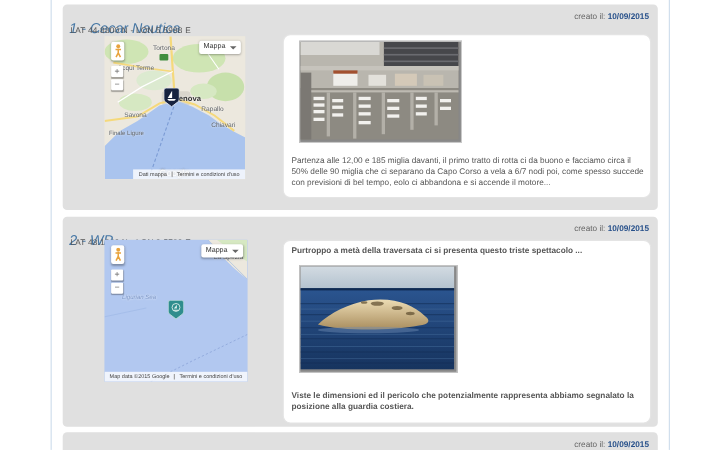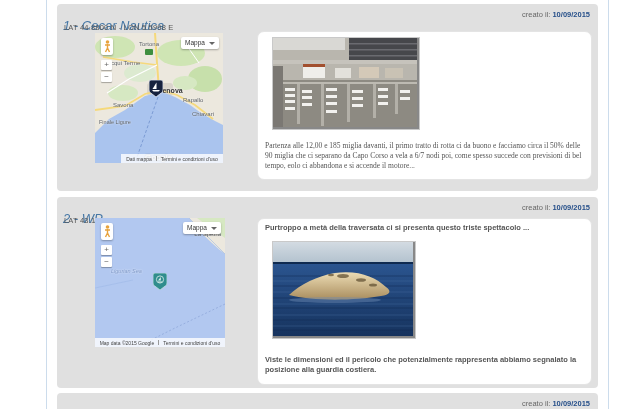--- a/index.html
+++ b/index.html
@@ -101,21 +101,21 @@
         <span class="arr"></span>
       </div>
       <span class="glogo">Google</span>
       <div class="attrib">
         <span>Dati mappa</span>
         <span class="sep"></span>
         <span>Termini e condizioni d'uso</span>
       </div>
     </div>
 
-    <div class="content" style="left:200px;top:27px;width:335px;height:149px;font-family:Liberation Serif, serif;">
+    <div class="content" style="left:200px;top:27px;width:335px;height:149px;">
       <div class="photo" style="left:14px;top:5px;width:146px;height:91px;">
         <svg width="144" height="89" viewBox="0 0 144 89">
           <rect width="144" height="89" fill="#8d8a82"></rect>
           <rect x="0" y="0" width="144" height="42" fill="#b9b6ae"></rect>
           <rect x="0" y="0" width="72" height="12" fill="#d9d8d4"></rect>
           <rect x="76" y="0" width="68" height="22" fill="#46474b"></rect>
           <rect x="76" y="5" width="68" height="1.5" fill="#6a6b70"></rect>
           <rect x="76" y="11" width="68" height="1.5" fill="#6a6b70"></rect>
           <rect x="76" y="17" width="68" height="1.5" fill="#6a6b70"></rect>
           <rect x="0" y="22" width="144" height="4" fill="#c6c3bc"></rect>

